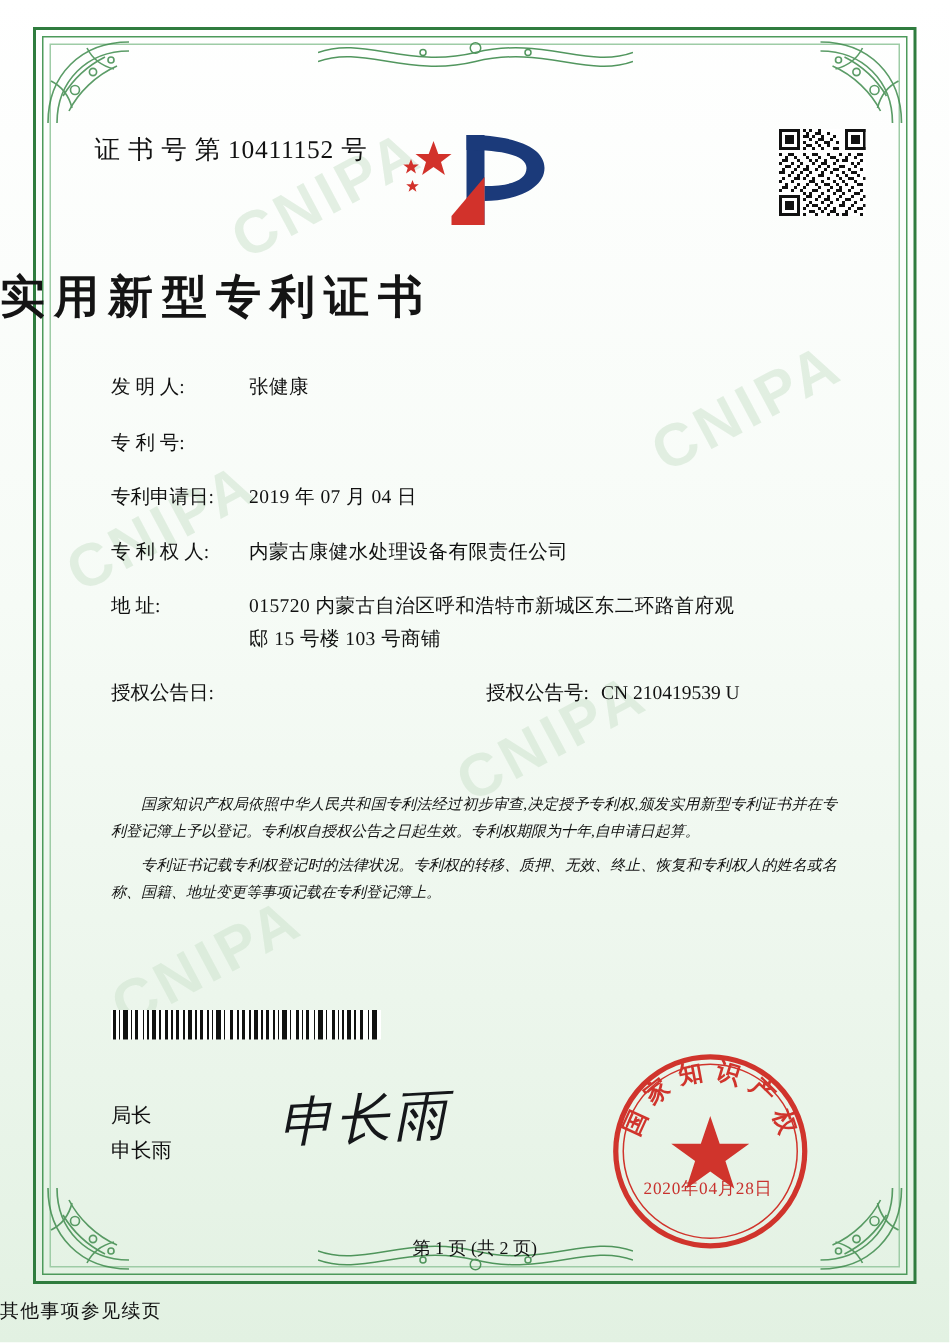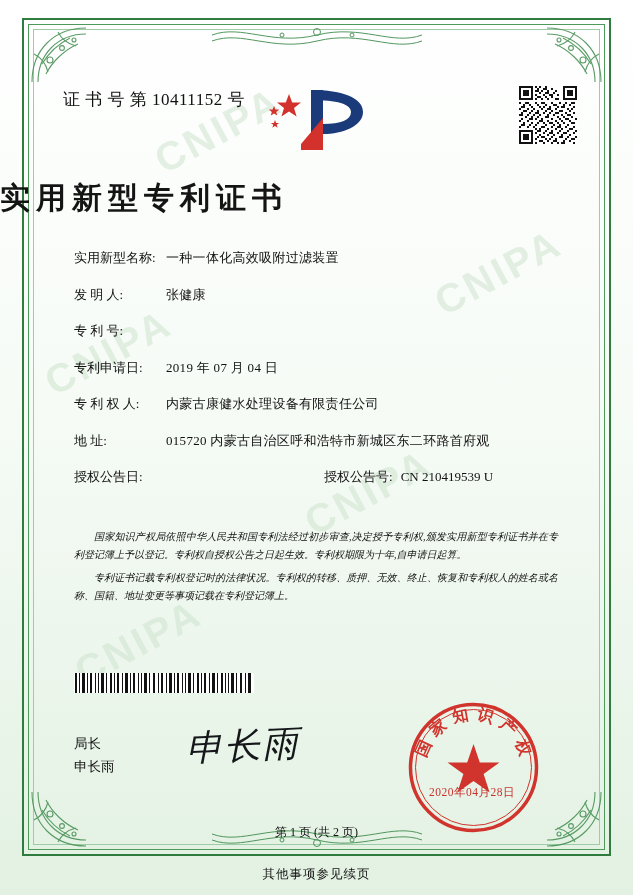--- a/index.html
+++ b/index.html
@@ -240,21 +240,20 @@
     left: 0; right: 0;
     top: 824px;
     text-align: center;
     font-size: 12px;
     color: #111;
   }
   .footer-note {
     position: absolute;
     left: 0; right: 0;
     top: 866px;
-    text-align: center;
     font-size: 12.5px;
     color: #111;
     letter-spacing: 1px;
   }
 </style>
 </head>
 <body>
 
 <div class="page">
 
@@ -559,24 +558,20 @@
       <path d="M46 4 L46 64 L58 64 L58 4 Z" fill="#1b3a7a"></path>
       <path d="M46 4 C78 4 98 12 98 26 C98 40 78 48 58 48 L58 38 C76 38 86 34 86 26 C86 18 72 14 46 14 Z" fill="#1b3a7a"></path>
       <path d="M36 58 L58 32 L58 64 L36 64 Z" fill="#d2322b"></path>
     </svg>
   </div>
 
   <div class="title">实用新型专利证书</div>
 
   <div class="fields">
 
-    <div class="row">
-      <span class="lbl">实用新型名称:</span>
-      <span class="val">一种一体化高效吸附过滤装置</span>
-    </div>
 
     <div class="row">
       <span class="lbl">发  明  人:</span>
       <span class="val">张健康</span>
     </div>
 
     <div class="row">
       <span class="lbl">专  利  号:</span>
     </div>
 
@@ -587,20 +582,21 @@
 
     <div class="row">
       <span class="lbl">专 利 权 人:</span>
       <span class="val">内蒙古康健水处理设备有限责任公司</span>
     </div>
 
     <div class="row">
       <span class="lbl">地    址:</span>
       <span class="val">
         <span>015720 内蒙古自治区呼和浩特市新城区东二环路首府观</span>
+        <span class="l2">邸 15 号楼 103 号商铺</span>
       </span>
     </div>
 
     <div class="row row-split">
       <span class="half-a">
         <span class="lbl">授权公告日:</span>
       </span>
       <span class="half-b">
         <span class="lbl2">授权公告号:</span>
         <span>CN 210419539 U</span>

